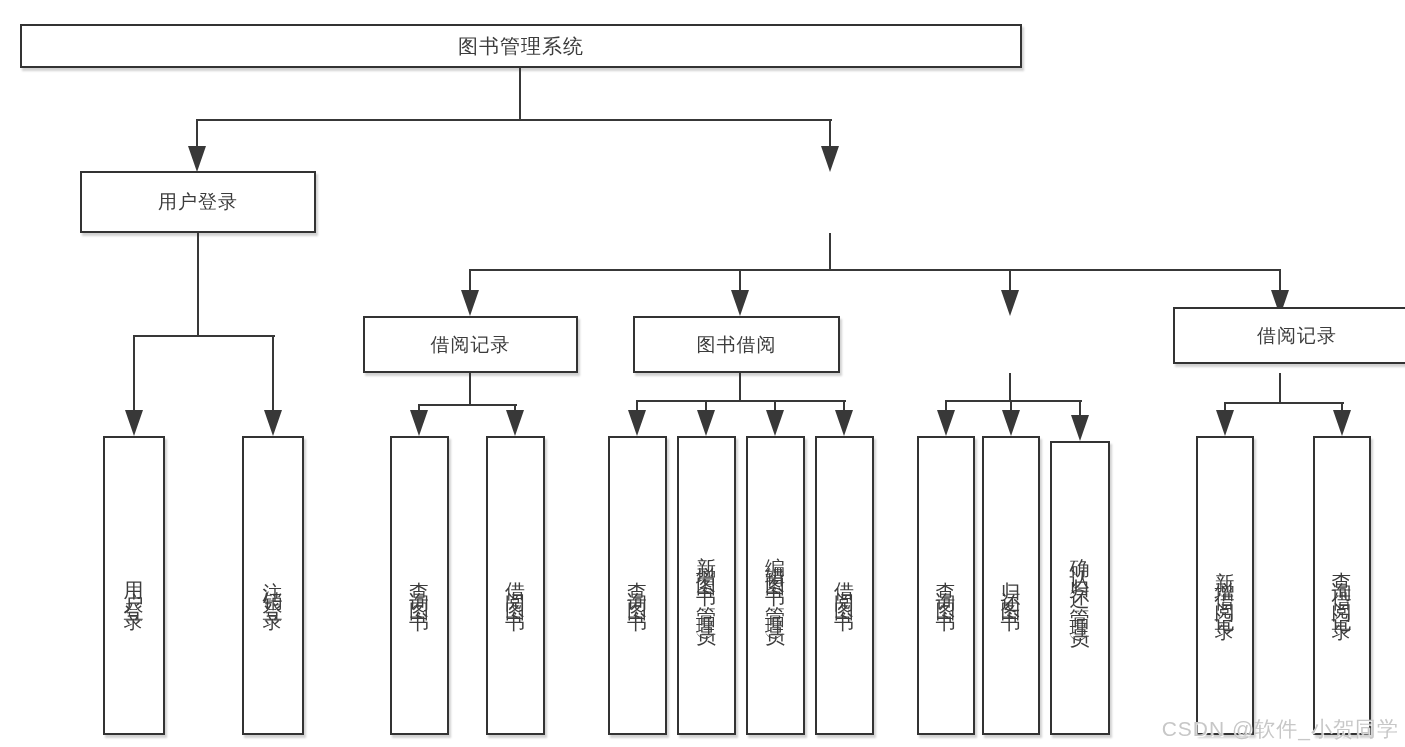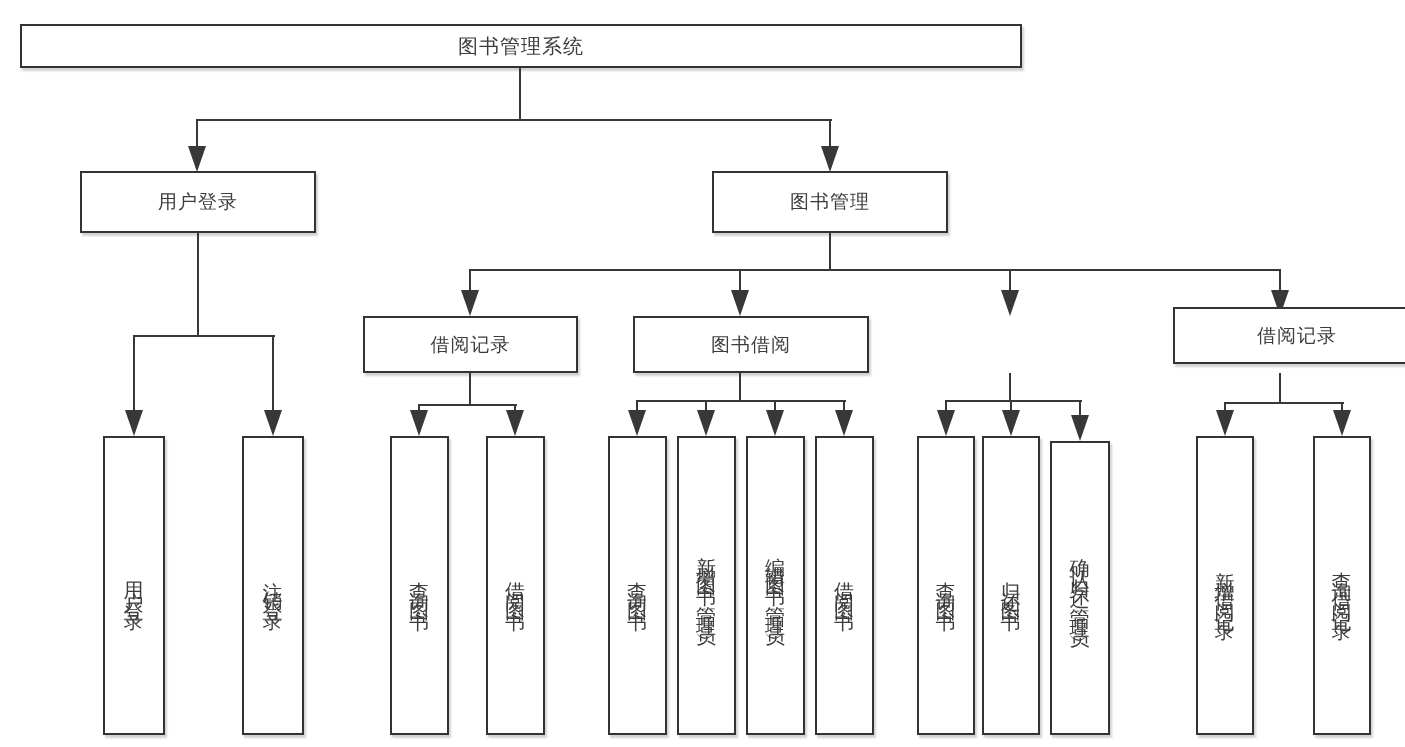--- a/index.html
+++ b/index.html
@@ -68,23 +68,20 @@
   <div class="line" style="left:519px;top:68px;width:2px;height:52px"></div>
   <div class="line" style="left:196px;top:119px;width:636px;height:2px"></div>
   <div class="line" style="left:196px;top:119px;width:2px;height:31px"></div>
   <div class="arrow" style="left:188px;top:146px"></div>
   <div class="line" style="left:829px;top:119px;width:2px;height:31px"></div>
   <div class="arrow" style="left:821px;top:146px"></div>
 
   <div class="box" style="left:80px;top:171px;width:236px;height:62px">
     <span>用户登录</span>
   </div>
-  <div class="box" style="left:712px;top:171px;width:236px;height:62px">
-    <span>图书管理</span>
-  </div>
 
   <div class="line" style="left:197px;top:233px;width:2px;height:104px"></div>
   <div class="line" style="left:133px;top:335px;width:142px;height:2px"></div>
   <div class="line" style="left:133px;top:335px;width:2px;height:81px"></div>
   <div class="arrow" style="left:125px;top:410px"></div>
   <div class="line" style="left:272px;top:335px;width:2px;height:81px"></div>
   <div class="arrow" style="left:264px;top:410px"></div>
 
   <div class="line" style="left:829px;top:233px;width:2px;height:38px"></div>
   <div class="line" style="left:469px;top:269px;width:812px;height:2px"></div>
@@ -93,21 +90,21 @@
   <div class="line" style="left:739px;top:269px;width:2px;height:27px"></div>
   <div class="arrow" style="left:731px;top:290px"></div>
   <div class="line" style="left:1009px;top:269px;width:2px;height:27px"></div>
   <div class="arrow" style="left:1001px;top:290px"></div>
   <div class="line" style="left:1279px;top:269px;width:2px;height:27px"></div>
   <div class="arrow" style="left:1271px;top:290px"></div>
 
   <div class="box" style="left:363px;top:316px;width:215px;height:57px">
     <span>借阅记录</span>
   </div>
-  <div class="box" style="left:633px;top:316px;width:236px;height:57px">
+  <div class="box" style="left:633px;top:316px;width:207px;height:57px">
     <span>图书借阅</span>
   </div>
   <div class="box" style="left:1173px;top:307px;width:248px;height:57px">
     <span>借阅记录</span>
   </div>
 
   <div class="line" style="left:469px;top:373px;width:2px;height:33px"></div>
   <div class="line" style="left:418px;top:404px;width:99px;height:2px"></div>
   <div class="line" style="left:418px;top:404px;width:2px;height:12px"></div>
   <div class="arrow" style="left:410px;top:410px"></div>
@@ -178,14 +175,15 @@
     <span class="vtext">确认归还（管理员）</span>
   </div>
 
   <div class="box" style="left:1196px;top:436px;width:58px;height:299px">
     <span class="vtext">新增借阅记录</span>
   </div>
   <div class="box" style="left:1313px;top:436px;width:58px;height:299px">
     <span class="vtext">查询借阅记录</span>
   </div>
 
+  <div class="watermark">CSDN @软件_小贺同学</div>
 
 </div>
 
 </body></html>

